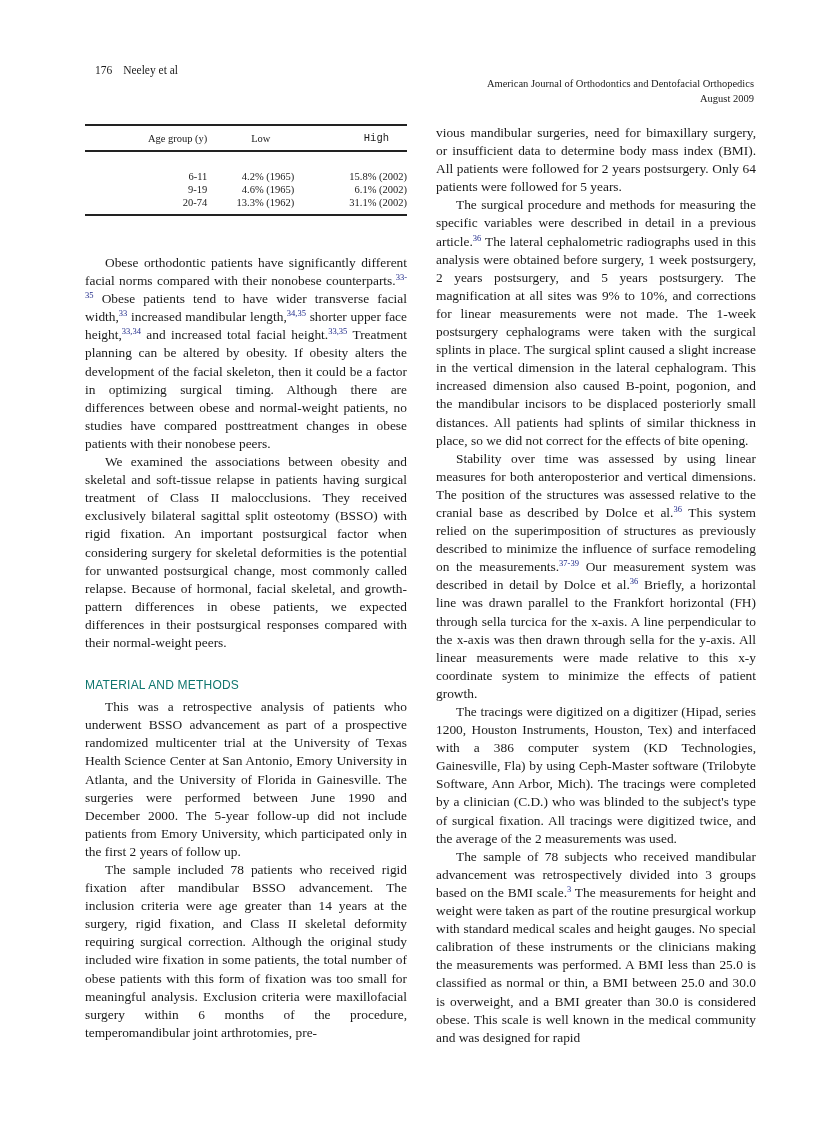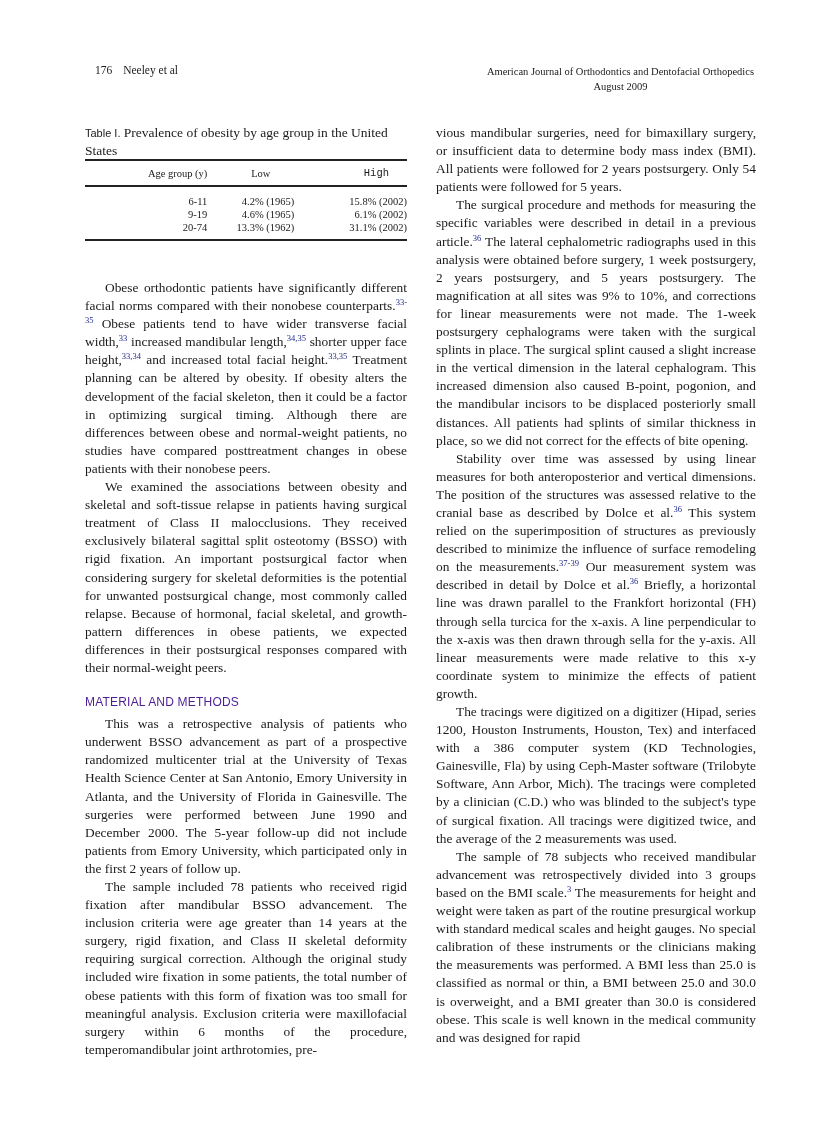--- a/index.html
+++ b/index.html
@@ -1,66 +1,62 @@
 <!DOCTYPE html>
 <html><head>
 <meta charset="utf-8">
 <style>
   html, body { margin: 0; padding: 0; background: #ffffff; }
   body { width: 838px; height: 1122px; position: relative; overflow: hidden;
          font-family: "Liberation Serif", "DejaVu Serif", serif; color: #1a1a1a; }
   .running-head { position: absolute; top: 64px; left: 83px; right: 84px; font-size: 11.5px; }
   .rh-left { position: absolute; left: 12px; top: 0; }
   .rh-left .pg { margin-right: 8px; }
-  .rh-right { position: absolute; right: 0; top: 0; text-align: center; font-size: 10.5px; line-height: 15px; }
+  .rh-right { position: absolute; right: 0; top: 12px; text-align: right; font-size: 10.5px; line-height: 15px; }
 
   .col { position: absolute; top: 124px; width: 322px; font-size: 13.4px; line-height: 18.1px; text-align: justify; }
   .col-left { left: 85px; }
   .col-right { left: 436px; width: 320px; }
   .col p { margin: 0; text-indent: 20px; }
   .col p.noindent { text-indent: 0; }
   sup { font-size: 8.5px; color: #1f2a8a; line-height: 0; vertical-align: 5px; }
 
   .table-caption { font-size: 13.5px; line-height: 17px; margin: 0 0 6px 0; text-align: left; }
   .table-caption .tlabel { font-family: "Liberation Sans", "DejaVu Sans", sans-serif; font-size: 11px; }
   table.t { width: 100%; border-collapse: collapse; font-size: 10.5px; line-height: 13px; }
   table.t thead tr th { border-top: 2px solid #222; border-bottom: 2px solid #222; padding: 6px 0 5px 0; font-weight: normal; }
-  table.t tbody tr:first-child td { padding-top: 8px; }
+  table.t tbody tr:first-child td { padding-top: 18px; }
   table.t tbody tr:last-child td { padding-bottom: 5px; border-bottom: 2px solid #222; }
   table.t td { padding: 0; }
   .c1 { text-align: right; width: 38%; }
   .c2 { text-align: right; width: 27%; padding-right: 0; }
   .c3 { text-align: right; width: 35%; }
   th.c2 { text-align: center; padding-left: 20px !important; }
   th.c3 { text-align: right; padding-right: 18px !important; font-family: Liberation Mono, monospace; }
 
   .spacer-table { height: 38px; }
   .section-heading { font-family: "Liberation Sans", "DejaVu Sans", sans-serif; font-size: 12px; letter-spacing: 0.2px;
-                     margin: 16px 0 4px 0; color: #4c1d95; text-transform: none; }
+                     margin: 24px 0 4px 0; color: #0f766e; text-transform: none; }
 </style>
 </head>
 <body>
 
 <div class="running-head">
   <div class="rh-left">
     <span class="pg">176</span>
     <span>Neeley et al</span>
   </div>
   <div class="rh-right">
     <div>American Journal of Orthodontics and Dentofacial Orthopedics</div>
     <div>August 2009</div>
   </div>
 </div>
 
 <div class="col col-left">
   <div>
-    <p class="table-caption noindent">
-      <span class="tlabel">Table I.</span>
-      <span>Prevalence of obesity by age group in the United States</span>
-    </p>
     <table class="t">
       <thead>
         <tr>
           <th class="c1">Age group (y)</th>
           <th class="c2">Low</th>
           <th class="c3">High</th>
         </tr>
       </thead>
       <tbody>
         <tr>
@@ -88,21 +84,21 @@
 
   <p>We examined the associations between obesity and skeletal and soft-tissue relapse in patients having surgical treatment of Class II malocclusions. They received exclusively bilateral sagittal split osteotomy (BSSO) with rigid fixation. An important postsurgical factor when considering surgery for skeletal deformities is the potential for unwanted postsurgical change, most commonly called relapse. Because of hormonal, facial skeletal, and growth-pattern differences in obese patients, we expected differences in their postsurgical responses compared with their normal-weight peers.</p>
 
   <div class="section-heading">MATERIAL AND METHODS</div>
 
   <p>This was a retrospective analysis of patients who underwent BSSO advancement as part of a prospective randomized multicenter trial at the University of Texas Health Science Center at San Antonio, Emory University in Atlanta, and the University of Florida in Gainesville. The surgeries were performed between June 1990 and December 2000. The 5-year follow-up did not include patients from Emory University, which participated only in the first 2 years of follow up.</p>
   <p>The sample included 78 patients who received rigid fixation after mandibular BSSO advancement. The inclusion criteria were age greater than 14 years at the surgery, rigid fixation, and Class II skeletal deformity requiring surgical correction. Although the original study included wire fixation in some patients, the total number of obese patients with this form of fixation was too small for meaningful analysis. Exclusion criteria were maxillofacial surgery within 6 months of the procedure, temperomandibular joint arthrotomies, pre-</p>
 </div>
 
 <div class="col col-right">
-  <p class="noindent">vious mandibular surgeries, need for bimaxillary surgery, or insufficient data to determine body mass index (BMI). All patients were followed for 2 years postsurgery. Only 54 patients were followed for 5 years.</p>
+  <p class="noindent">vious mandibular surgeries, need for bimaxillary surgery, or insufficient data to determine body mass index (BMI). All patients were followed for 2 years postsurgery. Only 64 patients were followed for 5 years.</p>
 
   <p><span>The surgical procedure and methods for measuring the specific variables were described in detail in a previous article.</span><sup>36</sup><span> The lateral cephalometric radiographs used in this analysis were obtained before surgery, 1 week postsurgery, 2 years postsurgery, and 5 years postsurgery. The magnification at all sites was 9% to 10%, and corrections for linear measurements were not made. The 1-week postsurgery cephalograms were taken with the surgical splints in place. The surgical splint caused a slight increase in the vertical dimension in the lateral cephalogram. This increased dimension also caused B-point, pogonion, and the mandibular incisors to be displaced posteriorly small distances. All patients had splints of similar thickness in place, so we did not correct for the effects of bite opening.</span></p>
 
   <p><span>Stability over time was assessed by using linear measures for both anteroposterior and vertical dimensions. The position of the structures was assessed relative to the cranial base as described by Dolce et al.</span><sup>36</sup><span> This system relied on the superimposition of structures as previously described to minimize the influence of surface remodeling on the measurements.</span><sup>37-39</sup><span> Our measurement system was described in detail by Dolce et al.</span><sup>36</sup><span> Briefly, a horizontal line was drawn parallel to the Frankfort horizontal (FH) through sella turcica for the x-axis. A line perpendicular to the x-axis was then drawn through sella for the y-axis. All linear measurements were made relative to this x-y coordinate system to minimize the effects of patient growth.</span></p>
 
   <p>The tracings were digitized on a digitizer (Hipad, series 1200, Houston Instruments, Houston, Tex) and interfaced with a 386 computer system (KD Technologies, Gainesville, Fla) by using Ceph-Master software (Trilobyte Software, Ann Arbor, Mich). The tracings were completed by a clinician (C.D.) who was blinded to the subject's type of surgical fixation. All tracings were digitized twice, and the average of the 2 measurements was used.</p>
 
   <p><span>The sample of 78 subjects who received mandibular advancement was retrospectively divided into 3 groups based on the BMI scale.</span><sup>3</sup><span> The measurements for height and weight were taken as part of the routine presurgical workup with standard medical scales and height gauges. No special calibration of these instruments or the clinicians making the measurements was performed. A BMI less than 25.0 is classified as normal or thin, a BMI between 25.0 and 30.0 is overweight, and a BMI greater than 30.0 is considered obese. This scale is well known in the medical community and was designed for rapid</span></p>
 </div>
 

